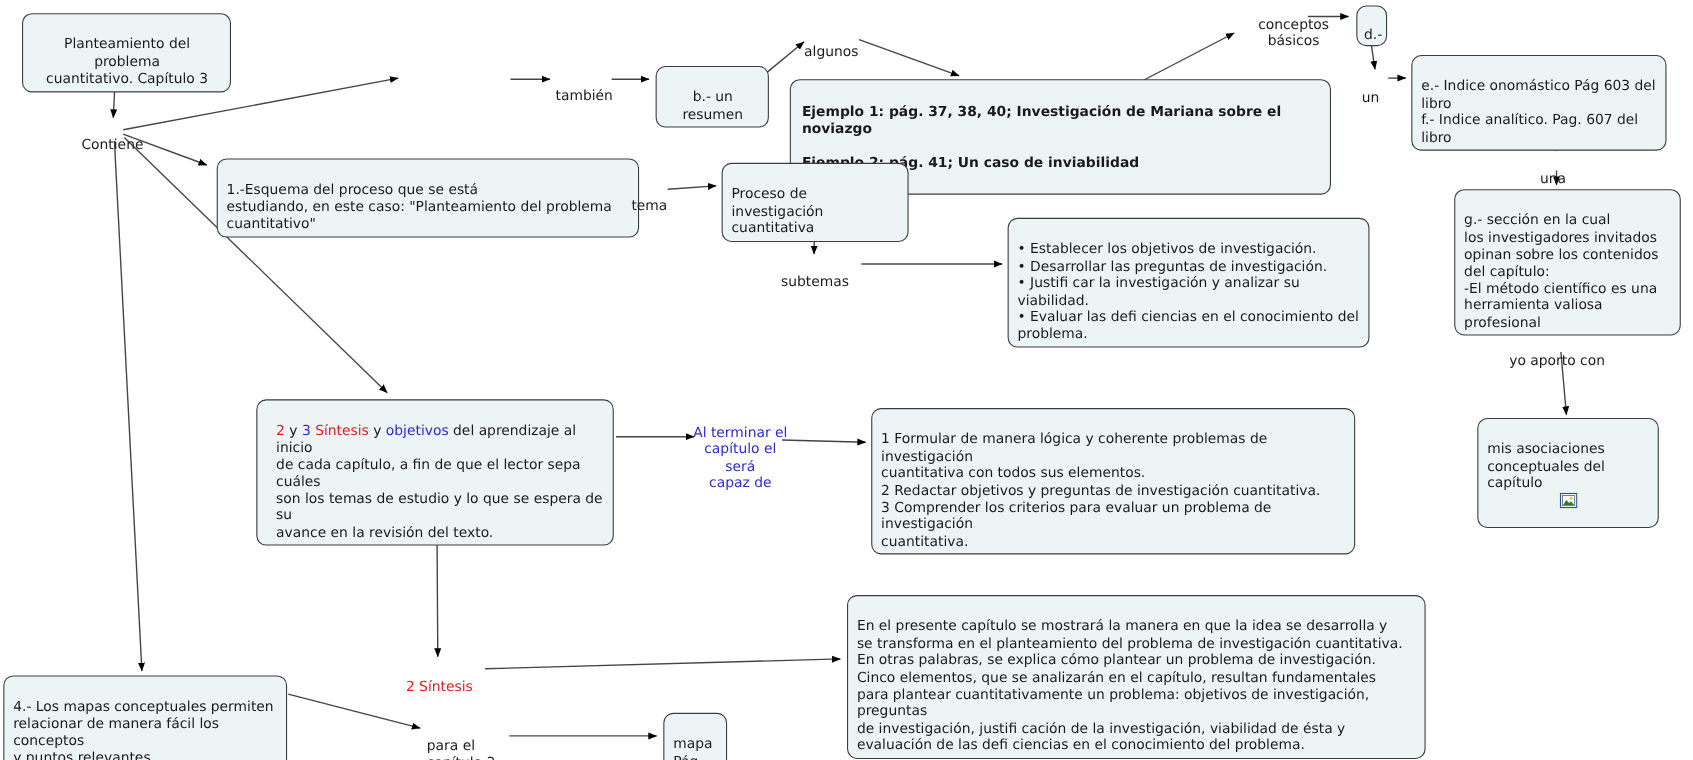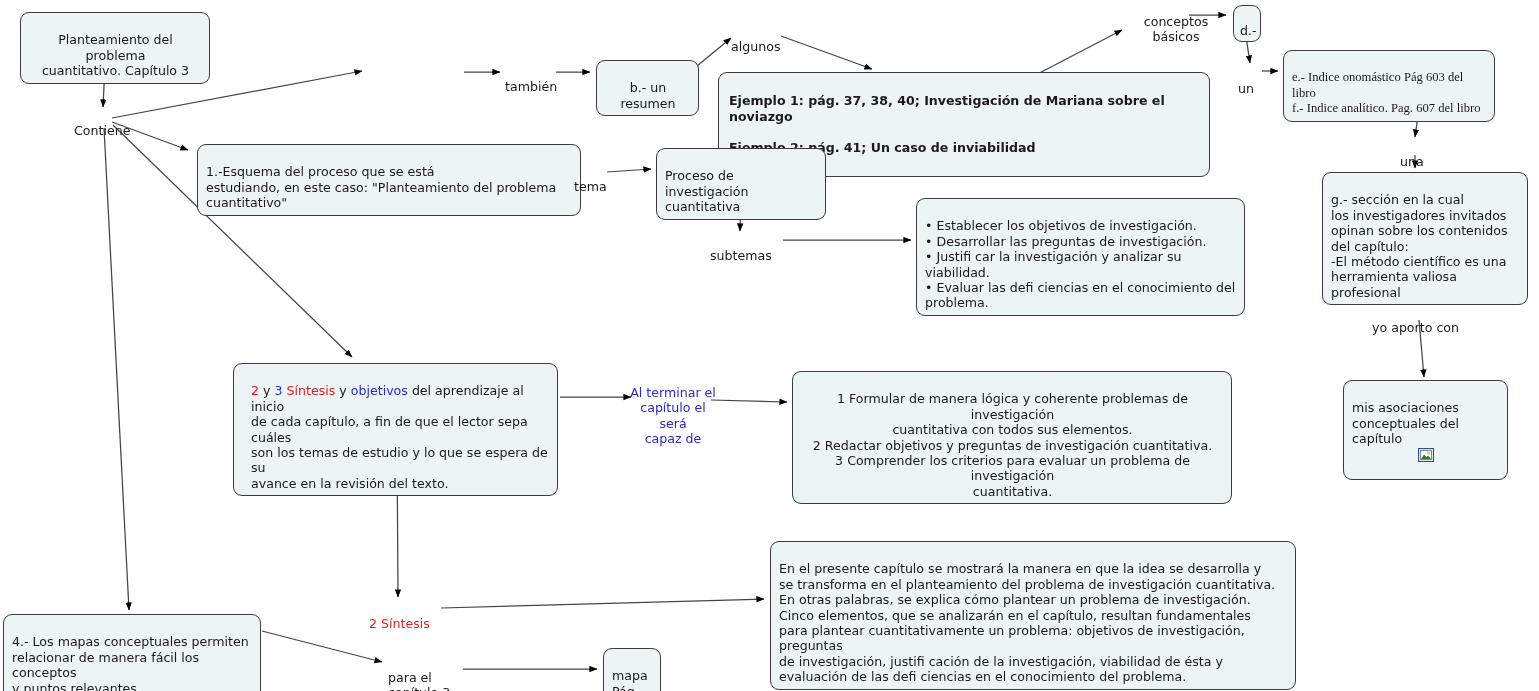--- a/index.html
+++ b/index.html
@@ -172,21 +172,21 @@
   </div>
 
   <div class="node tiny" style="left:1233px; top:5px; width:28px;">
     <span>d.-</span>
   </div>
 
   <div class="label" style="left:1238px; top:66px;">
     <span>un</span>
   </div>
 
-  <div class="node" style="left:1283px; top:50px; width:212px;font-family:Liberation Serif, serif;">
+  <div class="node" style="left:1283px; top:50px; width:232px;">
     <span>e.- Indice onomástico Pág 603 del libro
 f.- Indice analítico. Pag. 607 del libro</span>
   </div>
 
   <div class="label" style="left:1400px; top:139px;">
     <span>una</span>
   </div>
 
   <div class="node" style="left:1322px; top:172px; width:206px;">
     <span>g.- sección en la cual
@@ -247,21 +247,21 @@
 son los temas de estudio y lo que se espera de su
 avance en la revisión del texto.</span>
   </div>
 
   <div class="label centered blue" style="left:628px; top:370px; width:90px;">
     <span>Al terminar el
 capítulo el será
 capaz de</span>
   </div>
 
-  <div class="node" style="left:792px; top:371px; width:440px;text-align:center;">
+  <div class="node" style="left:792px; top:371px; width:440px;">
     <span>1 Formular de manera lógica y coherente problemas de investigación
 cuantitativa con todos sus elementos.
 2 Redactar objetivos y preguntas de investigación cuantitativa.
 3 Comprender los criterios para evaluar un problema de investigación
 cuantitativa.</span>
   </div>
 
   <div class="label red" style="left:369px; top:601px;">
     <span>2 Síntesis</span>
   </div>

